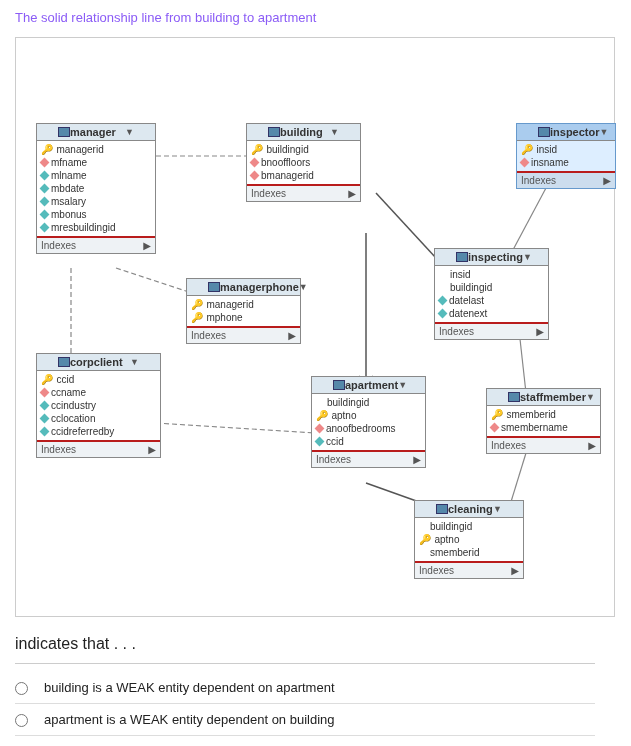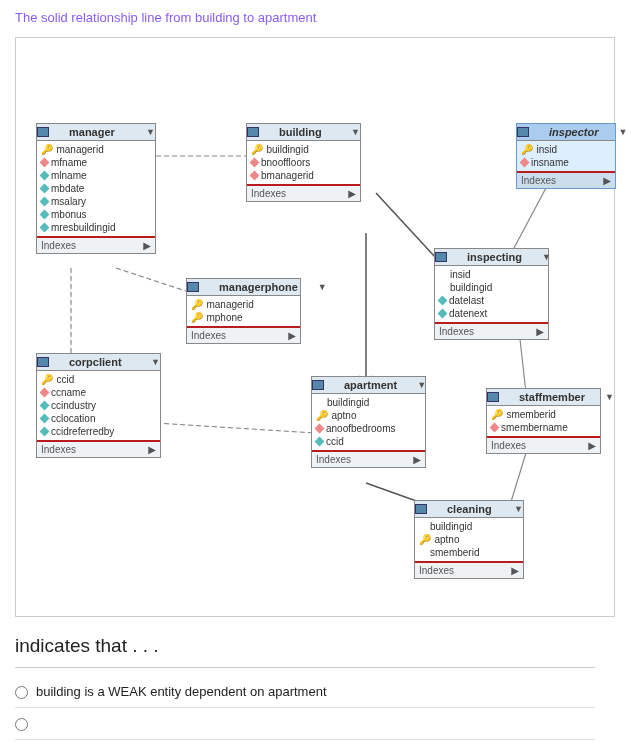--- a/index.html
+++ b/index.html
@@ -45,26 +45,26 @@
     .entity {
       position: absolute;
       border: 1px solid #888;
       background: #fff;
       min-width: 100px;
     }
 
     .entity-header {
       display: flex;
       align-items: center;
-      padding: 2px 0;
+      padding: 2px 21px;
       background: #dde8f0;
       border-bottom: 1px solid #888;
       font-weight: bold;
       font-size: 11px;
-      gap: 20px;
+      gap: 0;
     }
 
     .entity-header .icon-table {
       width: 12px;
       height: 10px;
       background: #5588aa;
       display: inline-block;
       border: 1px solid #336;
       flex-shrink: 0;
     }
@@ -108,36 +108,36 @@
     .connectors-svg {
       position: absolute;
       top: 0; left: 0;
       width: 100%;
       height: 100%;
       pointer-events: none;
     }
 
     
     .question-label {
-      font-size: 19px;
+      font-size: 16px;
       margin-bottom: 10px;
       color: #222;
     }
 
     .divider {
       border: none;
       border-top: 1px solid #ccc;
       margin: 8px 0;
       width: 580px;
     }
 
     .option-row {
       display: flex;
       align-items: flex-start;
-      gap: 8px;
+      gap: 16px;
       padding: 8px 0;
       font-size: 13px;
       color: #222;
     }
 
     .option-row input[type="radio"] {
       margin-top: 2px;
       flex-shrink: 0;
     }
 
@@ -246,21 +246,21 @@
         <span>bmanagerid</span>
       </div>
     </div>
     <div class="entity-indexes">
       <span>Indexes</span>
       <span class="indexes-arrow">▶</span>
     </div>
   </div>
 
   <div class="entity" style="left:500px; top:85px; width:100px; background:#ddeeff; border-color:#6699cc;">
-    <div class="entity-header" style="background:#aaccee;font-style:italic;">
+    <div class="entity-header" style="background:#aaccee;">
       <span class="icon-table"></span>
       <span>inspector</span>
       <span class="dropdown-arrow">▼</span>
     </div>
     <div class="entity-body">
       <div class="entity-row">
         <span style="color:#cc9900;font-size:10px;">🔑</span>
         <span>insid</span>
       </div>
       <div class="entity-row">
@@ -446,20 +446,21 @@
 
 <div class="option-row">
   <input type="radio" name="answer" id="opt1" style="">
   <label for="opt1">building is a WEAK entity dependent on apartment</label>
 </div>
 
 <hr class="option-divider">
 
 <div class="option-row">
   <input type="radio" name="answer" id="opt2" style="">
+  <label for="opt2">apartment is a WEAK entity dependent on building</label>
 </div>
 
 <hr class="option-divider">
 
 <div class="option-row">
   <input type="radio" name="answer" id="opt3" checked="" style="">
   <label for="opt3">there is a 1:Many relationship from building to apartment and both are independent entities</label>
 </div>
 
 </body></html>

